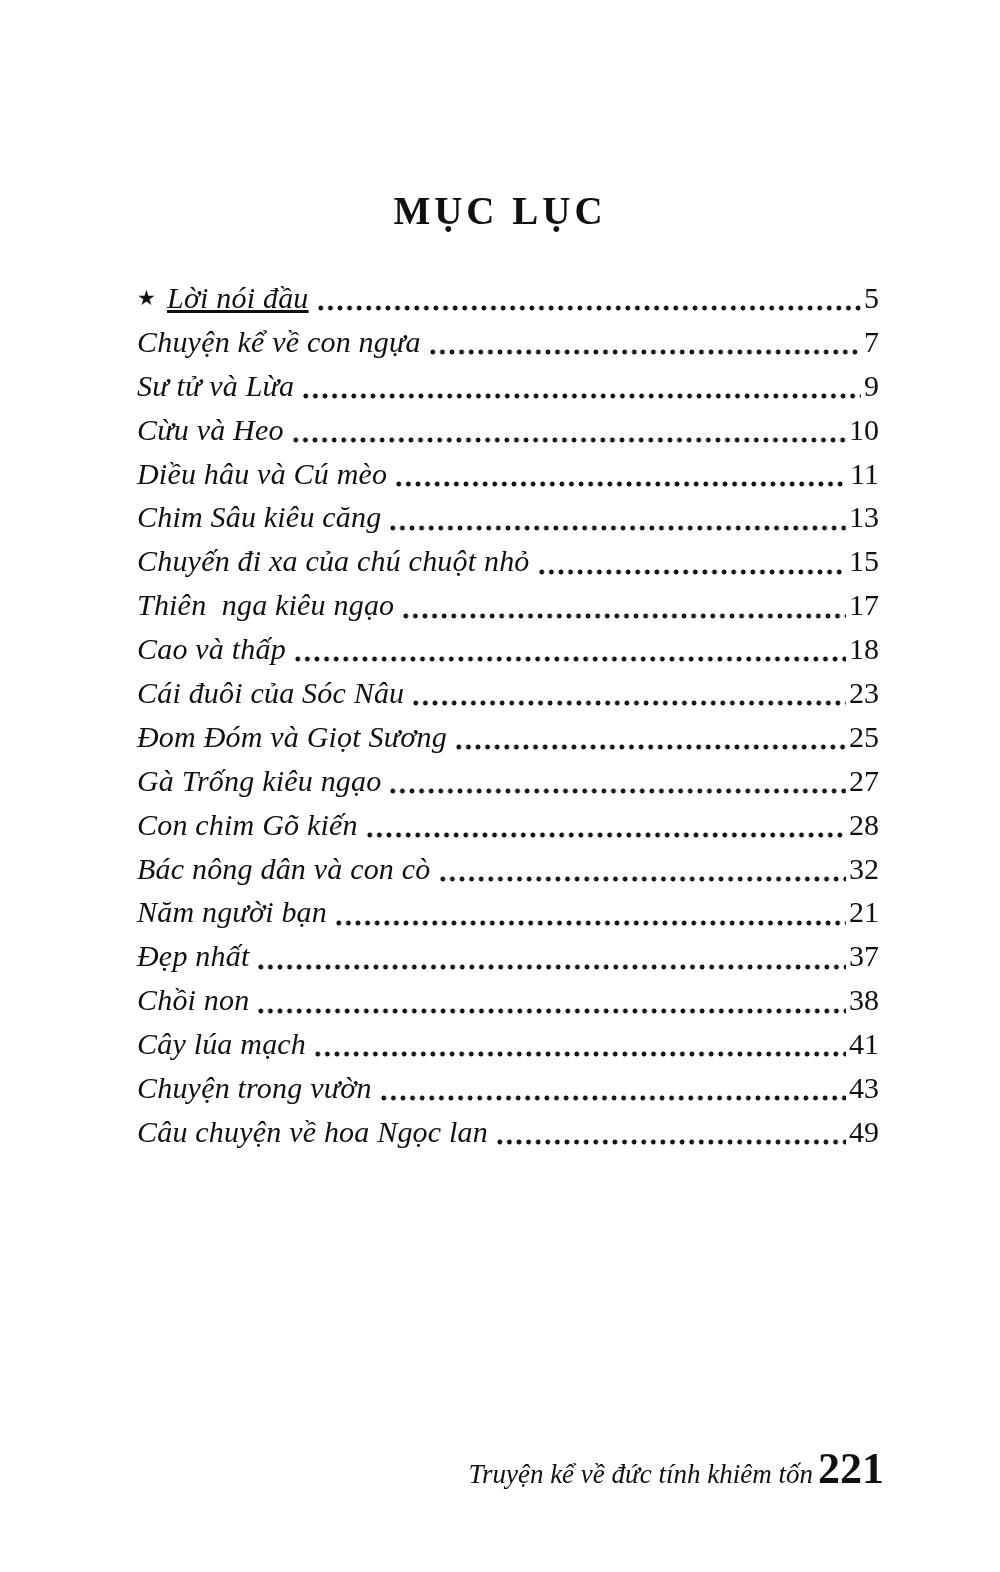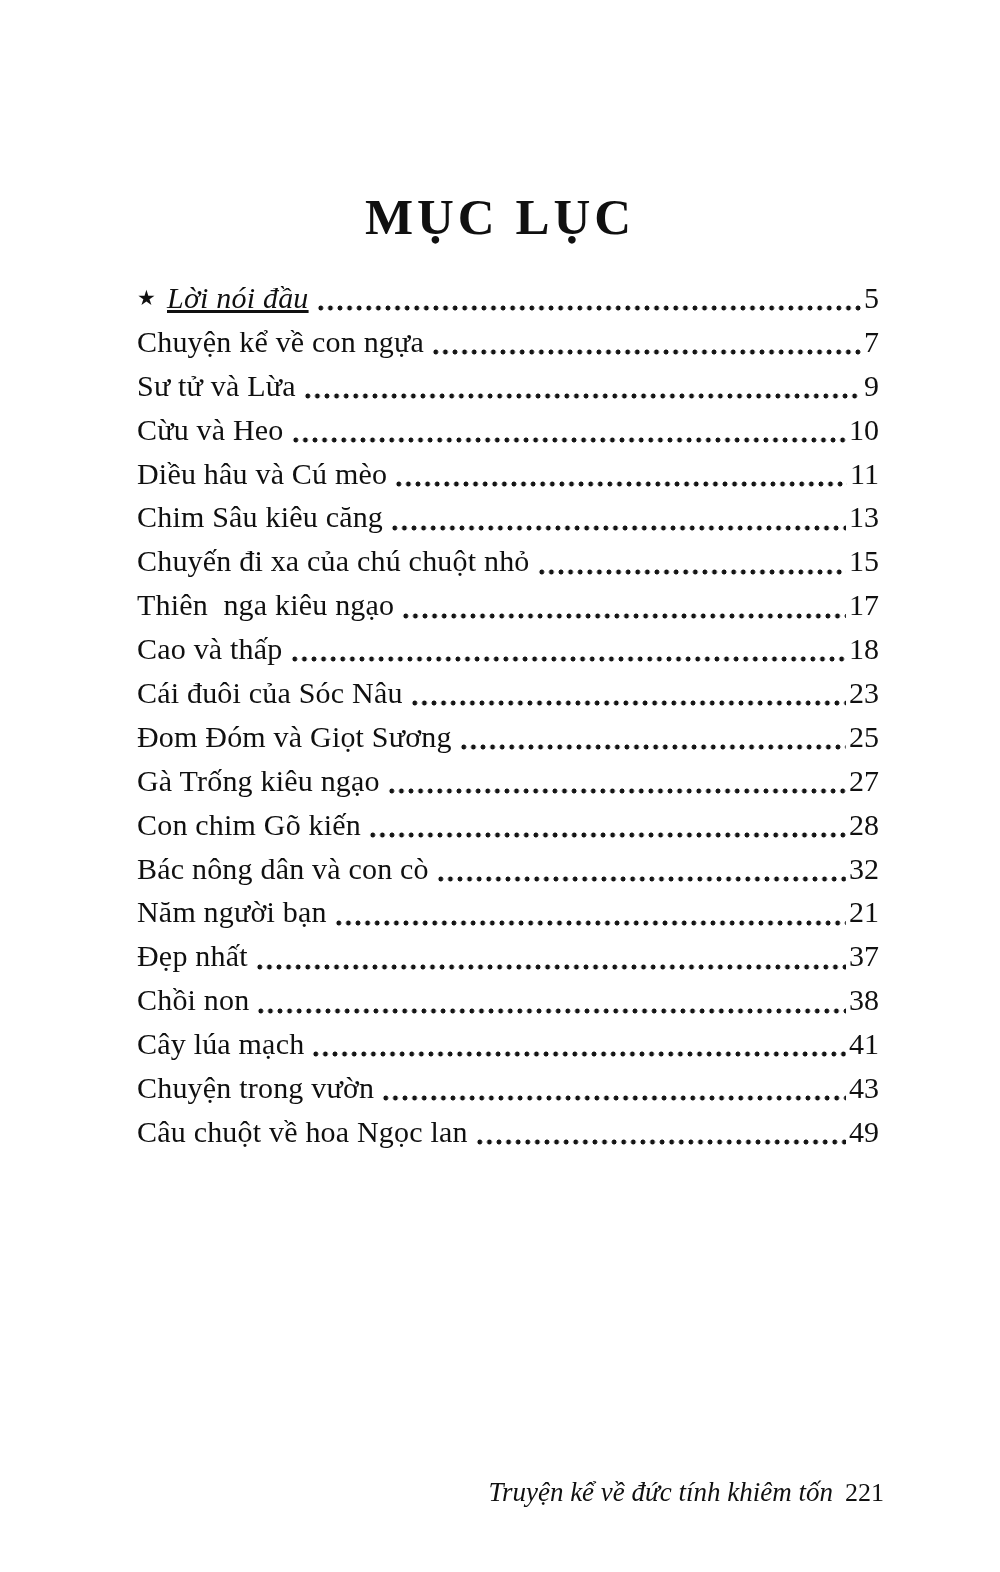--- a/index.html
+++ b/index.html
@@ -9,21 +9,21 @@
     position: relative;
     font-family: "Liberation Serif", "DejaVu Serif", serif;
     color: #101010;
     overflow: hidden;
   }
   .page-title {
     position: absolute;
     top: 188px; left: 0; width: 100%;
     margin: 0;
     text-align: center;
-    font-size: 51px;
+    font-size: 39px;
     font-weight: 700;
     letter-spacing: 4px;
   }
   .toc {
     position: absolute;
     top: 280px;
     left: 137px;
     right: 121px;
   }
   .entry {
@@ -37,51 +37,53 @@
     flex: none;
     width: 30px;
     font-size: 21px;
     align-self: center;
     transform: translateY(-4px);
   }
   .entry-title {
     flex: none;
     white-space: pre;
     letter-spacing: 0.2px;
+    font-style: italic;
   }
   .entry.italic .entry-title { font-style: italic; text-decoration: underline; }
   .leader {
     flex: 1 1 auto;
     align-self: stretch;
     margin-left: 7px;
     margin-right: 3px;
     background-image: radial-gradient(circle, #141414 2.1px, rgba(0,0,0,0) 2.7px);
     background-size: 9.6px 9.6px;
     background-repeat: repeat-x;
     background-position: left bottom 11px;
   }
   .pagenum {
     flex: none;
     text-align: right;
   }
   .footer {
     position: absolute;
     right: 116px;
-    bottom: 64px;
+    bottom: 78px;
     display: flex;
     align-items: baseline;
-    gap: 12px;
+    gap: 5px;
     white-space: nowrap;
   }
   .footer-title {
     font-style: italic;
     font-size: 27px;
   }
   .footer-page {
-    font-size: 26px;
+    font-size: 44px;
+    font-weight: bold;
   }
 </style>
 </head>
 <body>
 
 <div class="page">
 
   <h1 class="page-title">MỤC LỤC</h1>
 
   <div class="toc">
@@ -218,21 +220,21 @@
 
       <span class="entry-title">Chuyện trong vườn</span>
       <span class="leader"></span>
       <span class="pagenum">43</span>
     </div>
 
 
 
     <div class="entry">
 
-      <span class="entry-title">Câu chuột về hoa Ngọc lan</span>
+      <span class="entry-title">Câu chuyện về hoa Ngọc lan</span>
       <span class="leader"></span>
       <span class="pagenum">49</span>
     </div>
   </div>
 
   <div class="footer">
     <span class="footer-title">Truyện kể về đức tính khiêm tốn</span>
     <span class="footer-page">221</span>
   </div>
 

